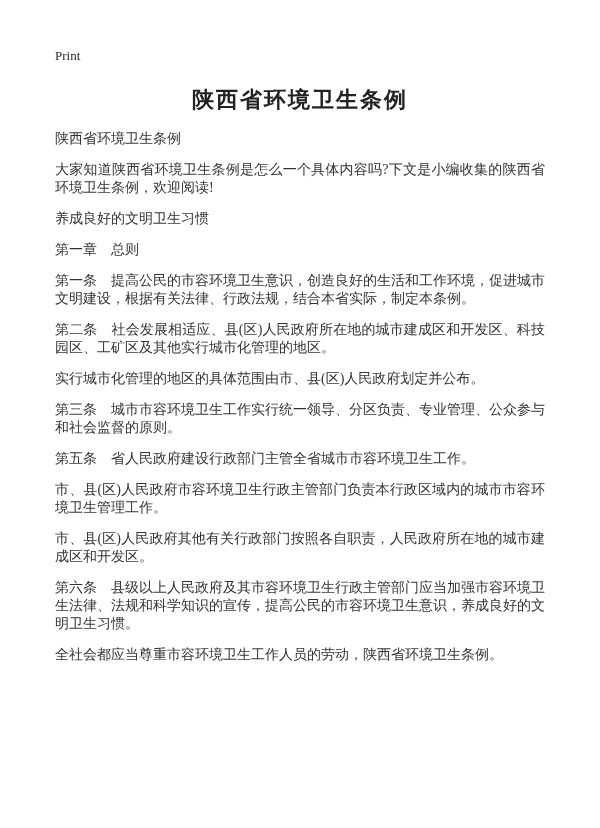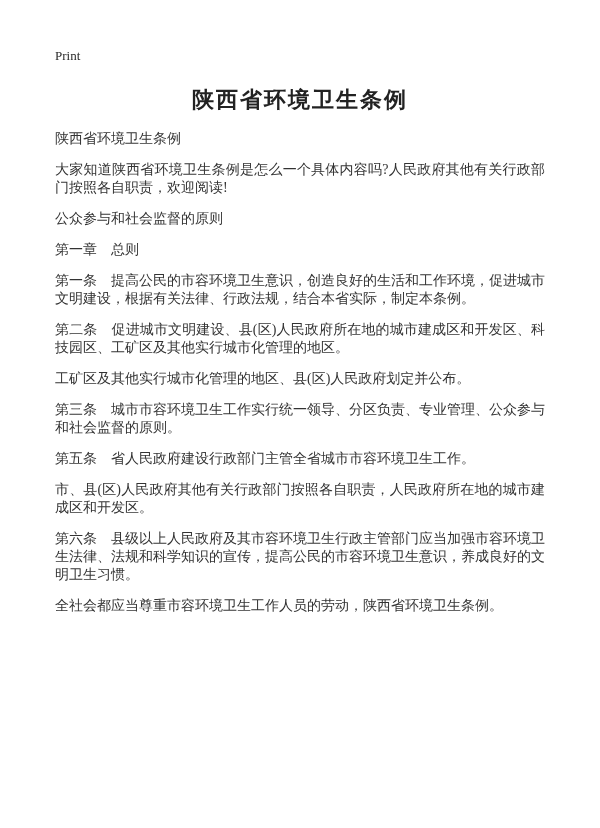--- a/index.html
+++ b/index.html
@@ -53,38 +53,39 @@
 <div class="page">
 
   <a class="print-link">Print</a>
 
   <h1 class="doc-title">陕西省环境卫生条例</h1>
 
   <div class="doc-body">
 
       <p>陕西省环境卫生条例</p>
 
-      <p>大家知道陕西省环境卫生条例是怎么一个具体内容吗?人民政府其他有关行政部门按照各自职责，欢迎阅读!</p>
+      <p>大家知道陕西省环境卫生条例是怎么一个具体内容吗?下文是小编收集的陕西省环境卫生条例，欢迎阅读!</p>
 
-      <p>公众参与和社会监督的原则</p>
+      <p>养成良好的文明卫生习惯</p>
 
       <p>第一章　总则</p>
 
       <p>第一条　提高公民的市容环境卫生意识，创造良好的生活和工作环境，促进城市文明建设，根据有关法律、行政法规，结合本省实际，制定本条例。</p>
 
-      <p>第二条　促进城市文明建设、县(区)人民政府所在地的城市建成区和开发区、科技园区、工矿区及其他实行城市化管理的地区。</p>
+      <p>第二条　社会发展相适应、县(区)人民政府所在地的城市建成区和开发区、科技园区、工矿区及其他实行城市化管理的地区。</p>
 
-      <p>工矿区及其他实行城市化管理的地区、县(区)人民政府划定并公布。</p>
+      <p>实行城市化管理的地区的具体范围由市、县(区)人民政府划定并公布。</p>
 
       <p>第三条　城市市容环境卫生工作实行统一领导、分区负责、专业管理、公众参与和社会监督的原则。</p>
 
 
 
       <p>第五条　省人民政府建设行政部门主管全省城市市容环境卫生工作。</p>
 
+      <p>市、县(区)人民政府市容环境卫生行政主管部门负责本行政区域内的城市市容环境卫生管理工作。</p>
 
       <p>市、县(区)人民政府其他有关行政部门按照各自职责，人民政府所在地的城市建成区和开发区。</p>
 
       <p>第六条　县级以上人民政府及其市容环境卫生行政主管部门应当加强市容环境卫生法律、法规和科学知识的宣传，提高公民的市容环境卫生意识，养成良好的文明卫生习惯。</p>
 
       <p>全社会都应当尊重市容环境卫生工作人员的劳动，陕西省环境卫生条例。</p>
     </div>
 
 </div>
 

